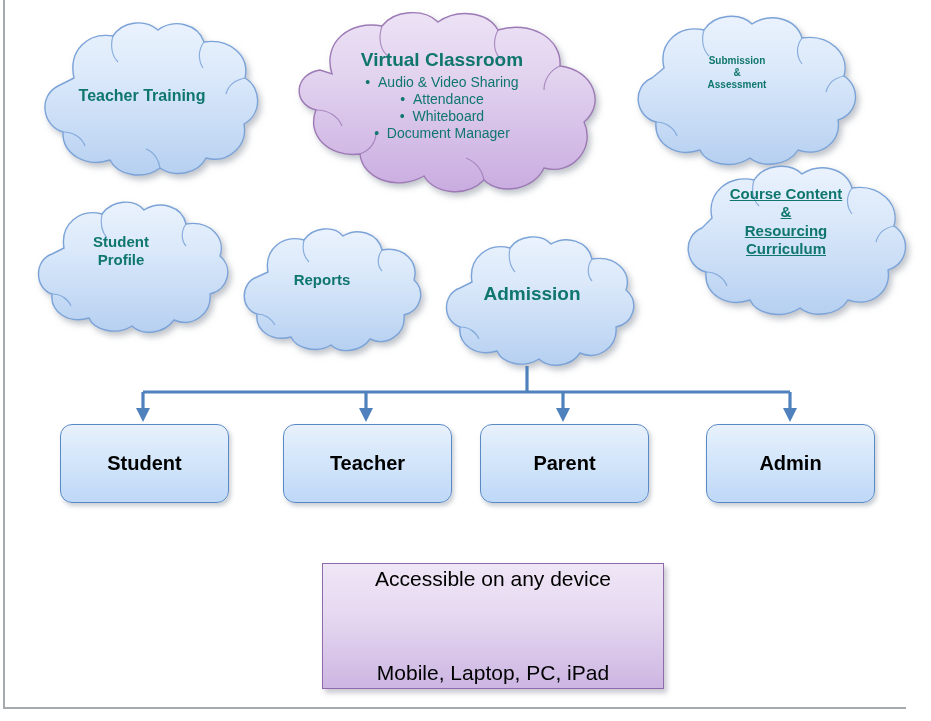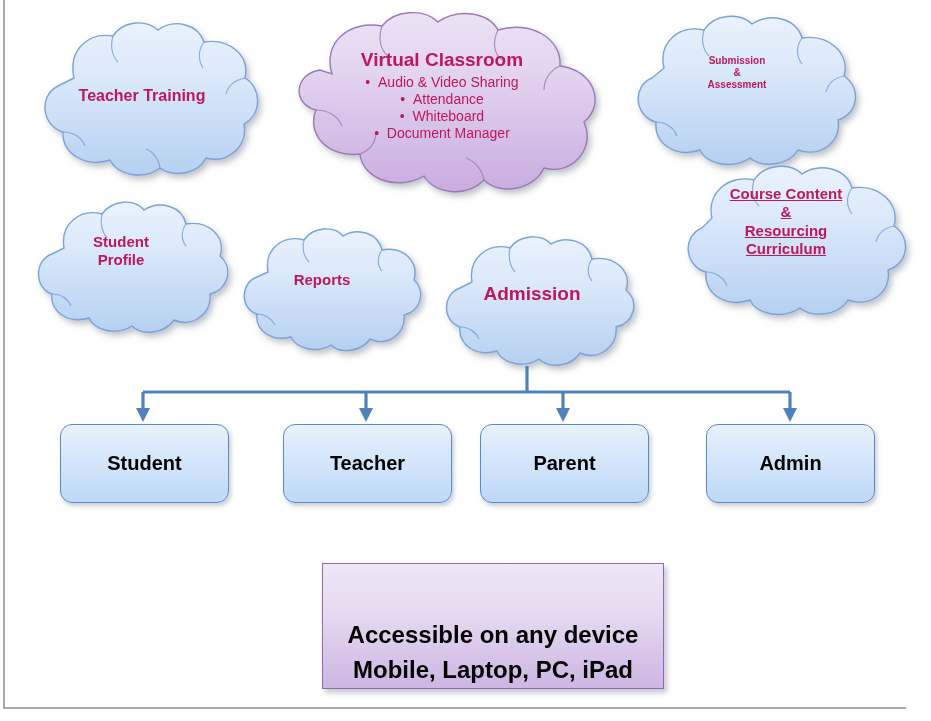--- a/index.html
+++ b/index.html
@@ -22,21 +22,21 @@
   .frame-bottom{
     position:absolute;left:3px;top:707px;width:903px;height:2px;
     background:#a6a9ad;
   }
 
   .cloud{position:absolute;}
   .cloud svg{display:block;overflow:visible;}
   .cloud-label{
     position:absolute;left:0;right:0;
     text-align:center;
-    color:#be185d;
+    color:#0f766e;
     line-height:1.22;
     pointer-events:none;
   }
   .cloud-title{
     font-weight:bold;
   }
   .bullets{
     margin:2px 0 0 0;padding:0;list-style:none;
     font-weight:normal;
   }
@@ -53,22 +53,22 @@
     display:flex;align-items:center;justify-content:center;
     color:#000;font-weight:bold;font-size:20px;
   }
 
   
   .banner{
     position:absolute;
     border:1.5px solid #8e6bab;
     background:linear-gradient(to bottom,#efe6f6 0%,#e6d9f1 40%,#cdb6e2 100%);
     box-shadow:3px 4px 5px rgba(120,120,140,0.40);
-    display:flex;flex-direction:column;align-items:center;justify-content:flex-end;
-    color:#000;font-weight:bold;font-size:24px;line-height:1.45;
+    display:flex;flex-direction:column;align-items:center;justify-content:space-between;
+    color:#000;font-weight:normal;font-size:21px;line-height:1.45;
   }
 
   
   #connectors{position:absolute;left:0;top:0;width:931px;height:721px;pointer-events:none;}
 </style>
 </head>
 <body>
 
 <div id="canvas">
 

